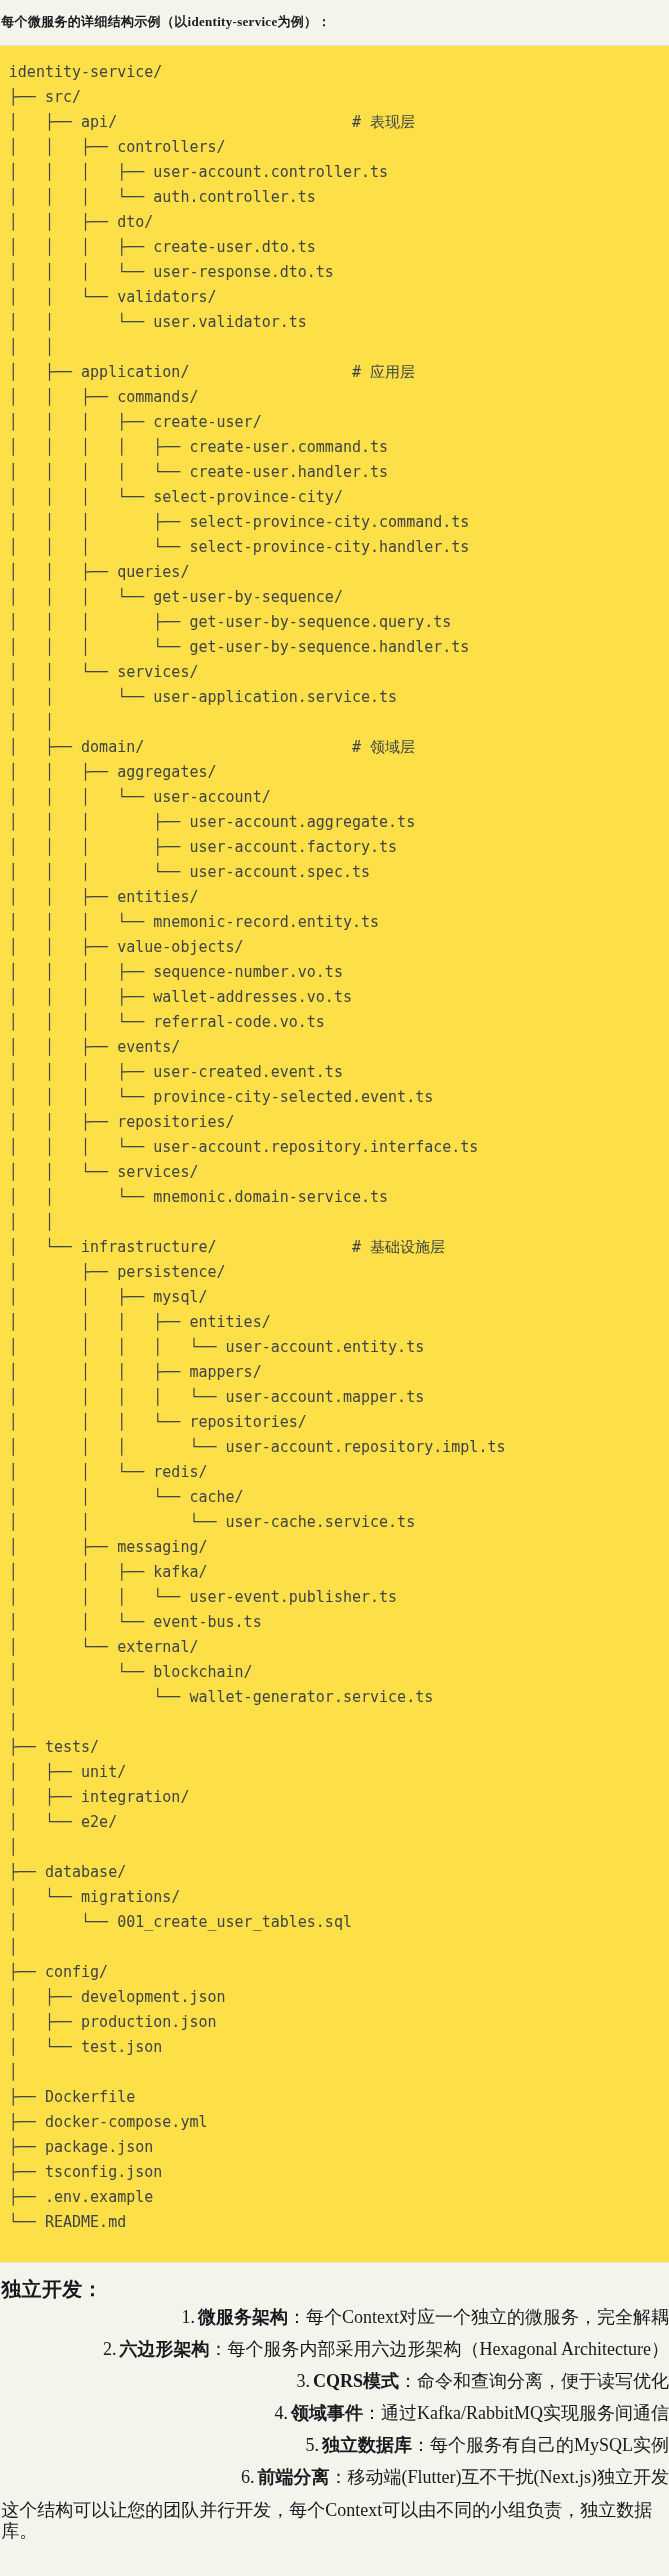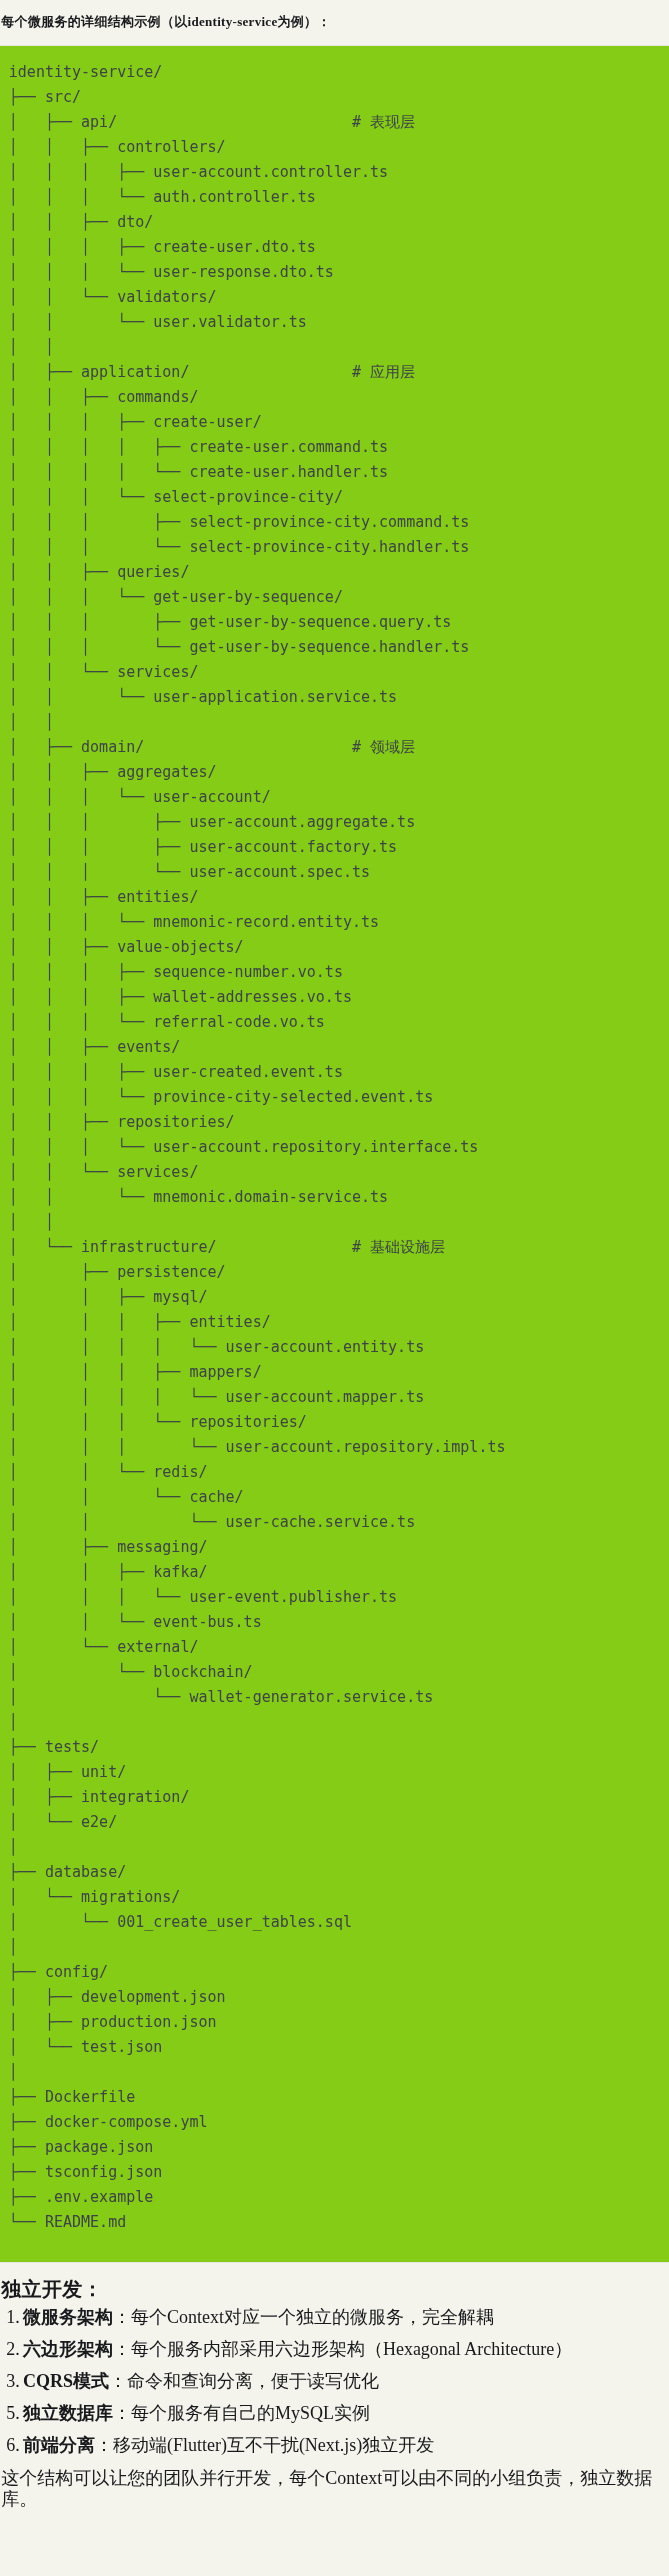--- a/index.html
+++ b/index.html
@@ -14,21 +14,21 @@
     -webkit-font-smoothing: antialiased;
   }
   .page-title {
     font-size: 13px;
     font-weight: 700;
     line-height: 26px;
     margin: 8.8px 0 10px 1.3px;
     letter-spacing: 0.3px;
   }
   .code-block {
-    background: #84cc16;
+    background: #fde047;
     border-top: 0.6px solid #e5e4dd;
     border-bottom: 0.6px solid #e5e4dd;
     padding: 13.8px 6.3px 27.5px 8.8px;
     overflow: hidden;
   }
   .code-block pre {
     margin: 0;
     font-family: "DejaVu Sans Mono", monospace;
     font-size: 15px;
     line-height: 25px;
@@ -43,20 +43,21 @@
     font-weight: 700;
     line-height: 25px;
     margin: 0 0 5px 0;
     letter-spacing: 0.3px;
   }
   .note-item {
     font-size: 18px;
     line-height: 21px;
     margin: 0;
     padding-left: 5px;
+    text-align: right;
   }
   .note-item + .note-item {
     margin-top: 11px;
   }
   .note-num {
     margin-right: 3.1px;
   }
   .note-term {
     font-weight: 700;
   }
@@ -168,20 +169,23 @@
     <div class="note-item">
       <span class="note-num">1.</span><span class="note-term">微服务架构</span><span class="note-colon">：</span><span class="note-text">每个Context对应一个独立的微服务，完全解耦</span>
     </div>
     <div class="note-item">
       <span class="note-num">2.</span><span class="note-term">六边形架构</span><span class="note-colon">：</span><span class="note-text">每个服务内部采用六边形架构（Hexagonal Architecture）</span>
     </div>
     <div class="note-item">
       <span class="note-num">3.</span><span class="note-term">CQRS模式</span><span class="note-colon">：</span><span class="note-text">命令和查询分离，便于读写优化</span>
     </div>
     <div class="note-item">
+      <span class="note-num">4.</span><span class="note-term">领域事件</span><span class="note-colon">：</span><span class="note-text">通过Kafka/RabbitMQ实现服务间通信</span>
+    </div>
+    <div class="note-item">
       <span class="note-num">5.</span><span class="note-term">独立数据库</span><span class="note-colon">：</span><span class="note-text">每个服务有自己的MySQL实例</span>
     </div>
     <div class="note-item">
       <span class="note-num">6.</span><span class="note-term">前端分离</span><span class="note-colon">：</span><span class="note-text">移动端(Flutter)互不干扰(Next.js)独立开发</span>
     </div>
   </div>
 
   <p class="closing-paragraph">这个结构可以让您的团队并行开发，每个Context可以由不同的小组负责，独立数据库。</p>
 </div>
 

